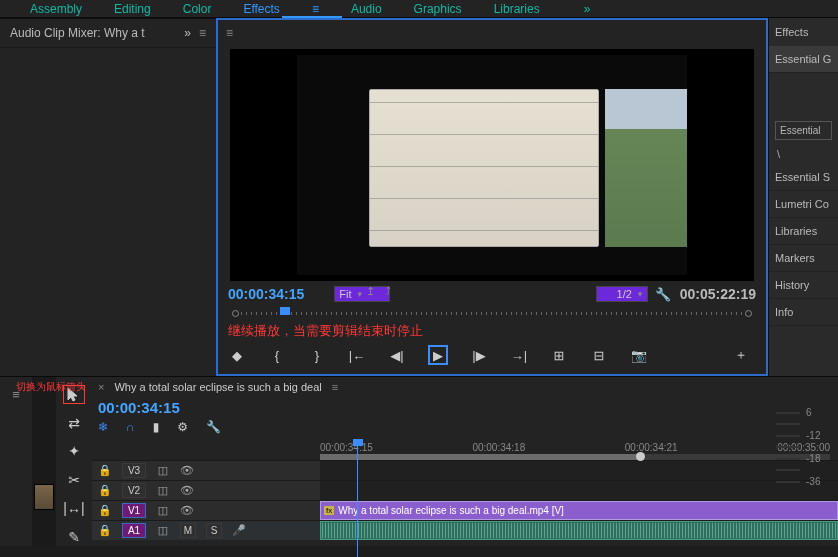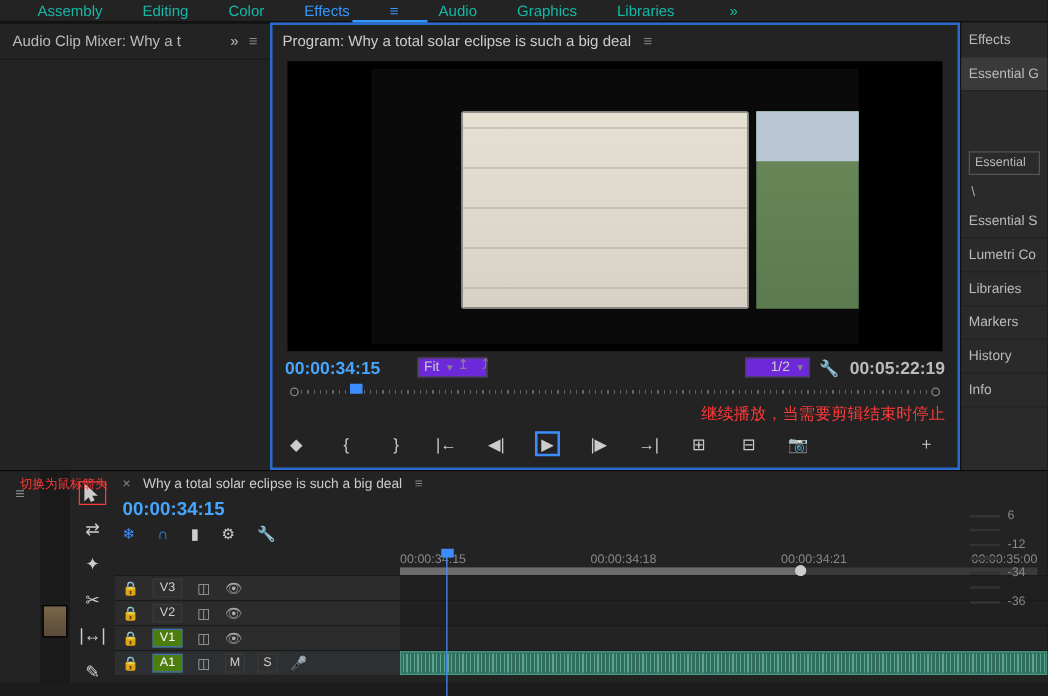--- a/index.html
+++ b/index.html
@@ -65,21 +65,21 @@
   .ruler-bar { position:absolute; top:12px; left:228px; right:8px; height:6px; background:#3a3a3a;}
   .ruler-over { position:absolute; top:12px; left:228px; width:320px; height:6px; background:#6c6c6c;}
   .ruler-end { position:absolute; top:10px; left:544px; width:9px; height:9px; background:#ccc; border-radius:50%;}
   .playhead { position:absolute; top:0; left:265px; width:0; height:135px; border-left:1px solid #3d8dff; z-index:3;}
   .playhead::before { content:""; position:absolute; top:-3px; left:-5px; width:10px; height:7px; background:#3d8dff; }
   .tracks { display:flex; flex-direction:column; }
   .track { display:flex; height:20px; align-items:stretch; border-top:1px solid #1a1a1a;}
   .tr-head { width:228px; display:flex; align-items:center; gap:10px; padding:0 6px; background:#2c2c2c;}
   .tr-head.audio { background:#2c3032;}
   .lbl { width:24px; text-align:center; background:#2f2f2f; border:1px solid #3a3a3a; font-size:10px; color:#ccc; padding:1px 0;}
-  .lbl.on { background:#4d7c0f; border-color:#3b6cc0; color:#fff;}
+  .lbl.on { background:#701a75; border-color:#3b6cc0; color:#fff;}
   .ico { font-size:11px; color:#aaa; width:14px; text-align:center;}
   .tr-lane { flex:1; background:#202020; position:relative;}
   .tr-lane.audio { background:#1e2326;}
   .clip { position:absolute; top:0; bottom:0; background:#8a5fcd; border:1px solid #b29be0; color:#fff; font-size:10px; padding:1px 3px; display:flex; align-items:center; gap:4px; overflow:hidden;}
   .clip.audio { background:#2f6d5c; border-color:#4b9c87; }
   .clip.audio .wave { position:absolute; inset:1px; background: repeating-linear-gradient(90deg, rgba(150,230,210,.45) 0 1px, transparent 1px 3px); }
   .right-scale { position:absolute; right:4px; top:402px; width:58px; font-size:10px; color:#888;}
   .right-scale .row { display:flex; align-items:center; gap:6px; margin:5px 0; }
   .right-scale .bar { width:24px; height:2px; background:#222; border:1px solid #333;}
   .export-icons { position:absolute; left:148px; top:2px; display:flex; gap:10px;}
@@ -105,21 +105,20 @@
   <div class="left-col">
     <div class="panel-tab">
       <span>Audio Clip Mixer: Why a t</span>
       <span class="ov">»</span>
       <span class="burger" style="margin-left:8px;">≡</span>
     </div>
   </div>
 
   <div class="program-panel">
     <div class="program-header">
-      <span>Program: Why a total solar eclipse is such a big deal</span>
       <span class="burger">≡</span>
     </div>
     <div class="video-area">
       <div class="video-frame">
         <div class="split-left"></div>
         <div class="split-right">
             <div class="sky"></div>
           </div>
       </div>
     </div>
@@ -136,21 +135,21 @@
         <span class="select" style="width:52px;padding-left:20px;">1/2</span>
         <span class="wrench">🔧</span>
         <span class="timecode-dur">00:05:22:19</span>
       </div>
       <div class="scrub">
         <div class="scrub-track"></div>
         <div class="scrub-end" style="left:2px;"></div>
         <div class="scrub-end" style="right:2px;"></div>
         <div class="scrub-head"></div>
       </div>
-      <div class="red-anno" style="text-align:right;">继续播放，当需要剪辑结束时停止</div>
+      <div class="red-anno" style="text-align:left;">继续播放，当需要剪辑结束时停止</div>
       <div class="transport">
         <span class="tbtn">◆</span>
         <span class="tbtn">{</span>
         <span class="tbtn">}</span>
         <span class="tbtn">|←</span>
         <span class="tbtn">◀|</span>
         <span class="tbtn play">▶</span>
         <span class="tbtn">|▶</span>
         <span class="tbtn">→|</span>
         <span class="tbtn">⊞</span>
@@ -245,20 +244,26 @@
           </div>
           <div class="tr-lane"></div>
         </div>
         <div class="track">
           <div class="tr-head">
             <span class="ico">🔒</span>
             <span class="lbl on">V1</span>
             <span class="ico">◫</span>
             <span class="ico">👁</span>
           </div>
+          <div class="tr-lane">
+            <div class="clip" style="left:0; right:0;">
+              <span style="background:#c9b24a;color:#000;font-size:8px;padding:0 2px;">fx</span>
+              <span>Why a total solar eclipse is such a big deal.mp4 [V]</span>
+            </div>
+          </div>
         </div>
         <div class="track">
           <div class="tr-head audio">
             <span class="ico">🔒</span>
             <span class="lbl on">A1</span>
             <span class="ico">◫</span>
             <span class="lbl" style="width:16px;">M</span>
             <span class="lbl" style="width:16px;">S</span>
             <span class="ico">🎤</span>
           </div>
@@ -283,21 +288,21 @@
     </div>
   <div class="row">
       <span class="bar"></span>
       <span>-12</span>
     </div>
   <div class="row">
       <span class="bar"></span>
     </div>
   <div class="row">
       <span class="bar"></span>
-      <span>-34</span>
+      <span>-18</span>
     </div>
   <div class="row">
       <span class="bar"></span>
     </div>
   <div class="row">
       <span class="bar"></span>
       <span>-36</span>
     </div>
 </div>
 

